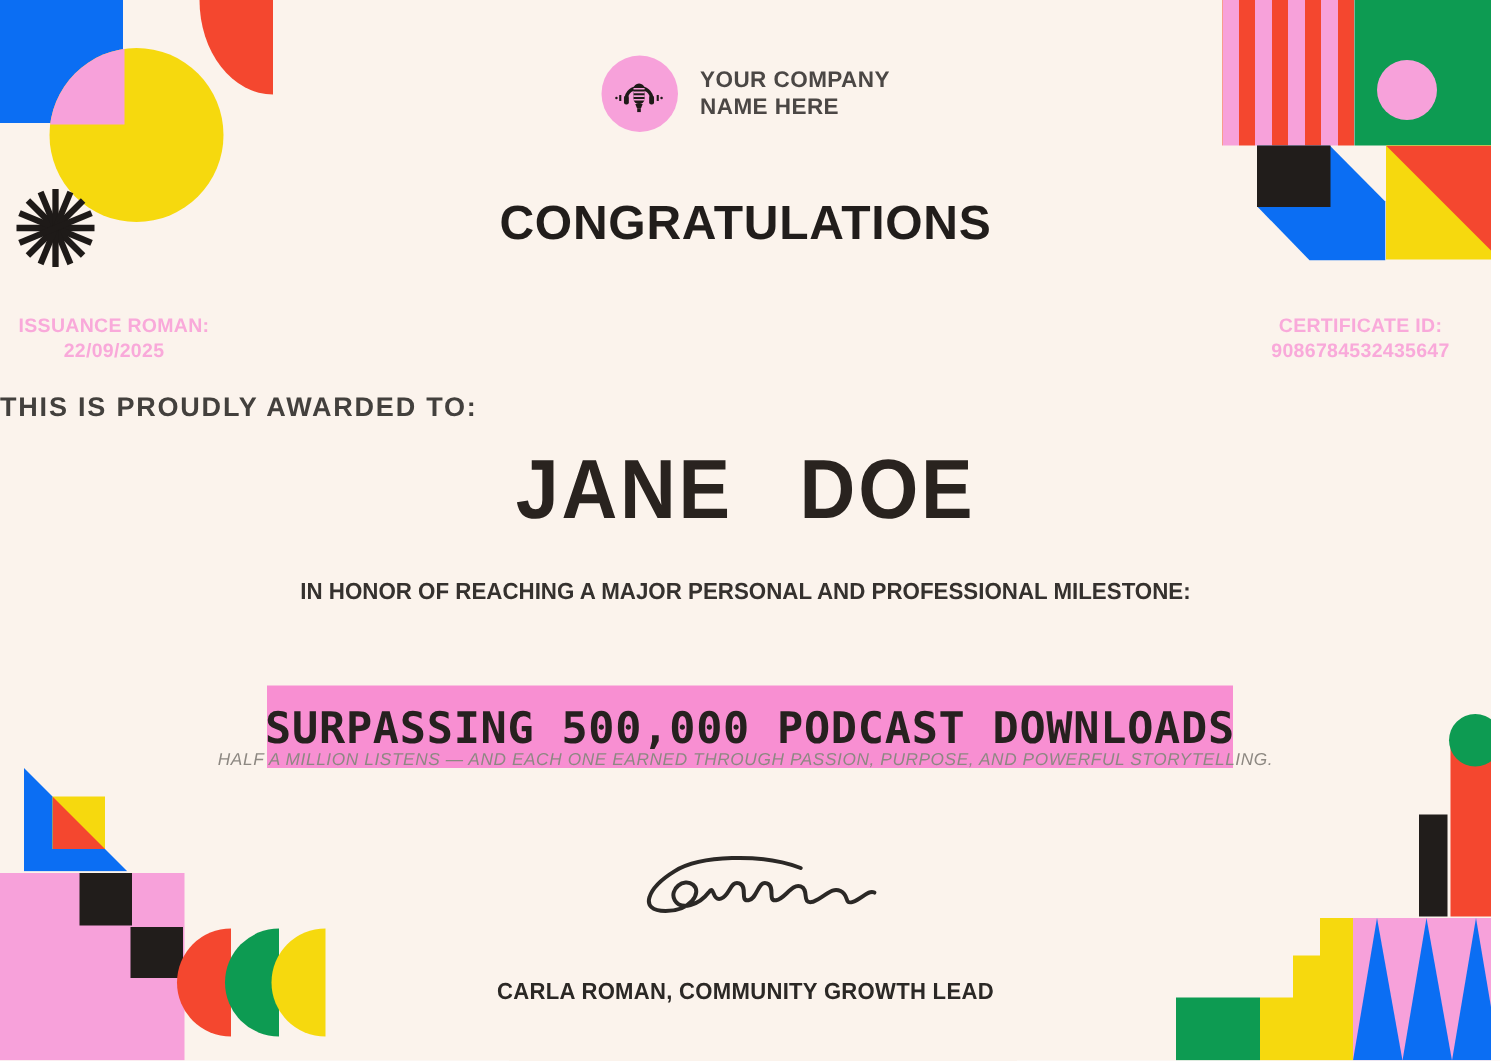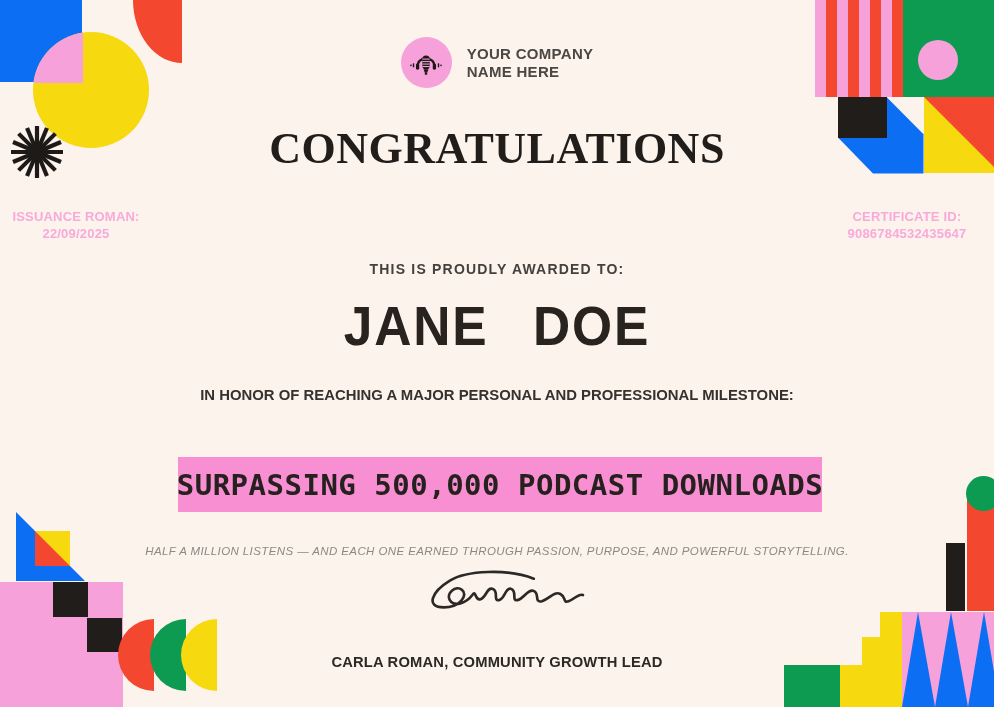--- a/index.html
+++ b/index.html
@@ -37,30 +37,30 @@
   .br-black-bar{left:946px;top:543px;width:19px;height:68px;background:var(--ink,#211d1b);}
   .br-step1{left:880px;top:612px;width:22px;height:95px;background:var(--yellow,#f6d90e);}
   .br-step2{left:862px;top:637px;width:18px;height:70px;background:var(--yellow,#f6d90e);}
   .br-step3{left:840px;top:665px;width:22px;height:42px;background:var(--yellow,#f6d90e);}
   .br-green-square{left:784px;top:665px;width:56px;height:42px;background:var(--green,#0d9b52);}
   .br-zigzag{left:902px;top:612px;width:98px;height:95px;background:var(--pink,#f7a1da);}
   
   .logo-row{left:0;right:0;top:37px;display:flex;justify-content:center;align-items:center;gap:15px;}
   .logo-badge{width:51px;height:51px;border-radius:50%;background:var(--pink,#f7a1da);display:flex;align-items:center;justify-content:center;flex:0 0 auto;}
   .company-name{font-size:15px;line-height:18px;font-weight:700;letter-spacing:.3px;color:var(--text-gray,#4b4745);text-align:left;}
-  .headline{left:0;right:0;top:125px;text-align:center;font-family:Liberation Serif, serif;font-weight:bold;font-size:44px;line-height:47px;letter-spacing:.5px;color:var(--ink,#211d1b);}
+  .headline{left:0;right:0;top:125px;text-align:center;font-family:Liberation Sans, sans-serif;font-weight:bold;font-size:32px;line-height:47px;letter-spacing:.5px;color:var(--ink,#211d1b);}
   .meta{top:208px;text-align:center;color:var(--pink-text,#f9a9da);font-weight:bold;font-size:13px;line-height:17px;letter-spacing:.2px;}
   .meta-left{left:0;width:152px;}
   .meta-right{left:806px;width:202px;}
-  .intro{left:0;right:0;top:261px;text-align:center;font-size:14px;font-weight:600;letter-spacing:1.2px;color:#43403d;}
+  .intro{left:0;right:0;top:261px;font-size:18px;font-weight:600;letter-spacing:1.2px;color:#43403d;}
   .recipient{left:0;right:0;top:296px;text-align:center;font-size:56px;line-height:60px;font-weight:bold;letter-spacing:2px;word-spacing:.55em;color:#29231f;transform:scaleX(.92);}
   .honor{left:0;right:0;top:386px;text-align:center;font-size:15.5px;font-weight:700;color:#35312e;transform:scaleX(.96);}
   .milestone-box{left:178px;top:423px;width:644px;height:55px;background:var(--pink-highlight,#f88fd2);display:flex;align-items:center;justify-content:center;margin-top:34px;}
   .milestone-text{font-family:"DejaVu Sans Mono",monospace;font-weight:bold;font-size:29px;letter-spacing:.5px;color:#26211f;white-space:nowrap;}
-  .tagline{left:0;right:0;top:501px;text-align:center;font-style:italic;font-size:11.5px;letter-spacing:.4px;color:var(--tagline-gray,#8d8882);margin-top:44px;}
+  .tagline{left:0;right:0;top:501px;text-align:center;font-style:italic;font-size:11.5px;letter-spacing:.4px;color:var(--tagline-gray,#8d8882);}
   .signature{left:413px;top:566px;width:174px;height:54px;}
   .signed-by{left:0;right:0;top:637px;text-align:center;font-size:14px;font-weight:700;letter-spacing:.3px;color:#3c3936;}
   .signer{left:0;right:0;top:653px;text-align:center;font-size:15.5px;font-weight:700;letter-spacing:.2px;color:#2b2825;transform:scaleX(.95);}
 </style>
 </head>
 <body>
 
 <div class="stage">
 
   <div class="abs tl-blue-square"></div>

